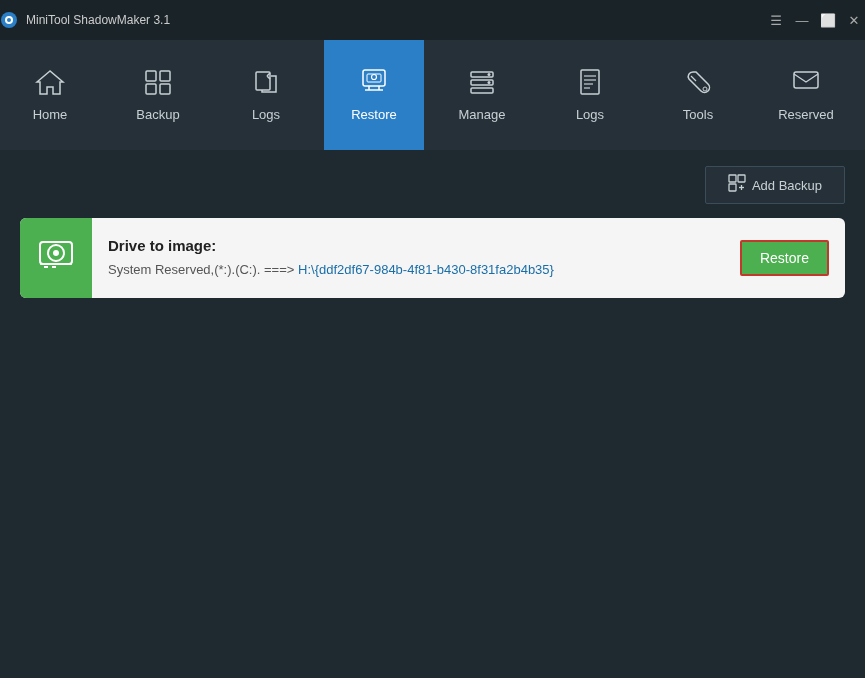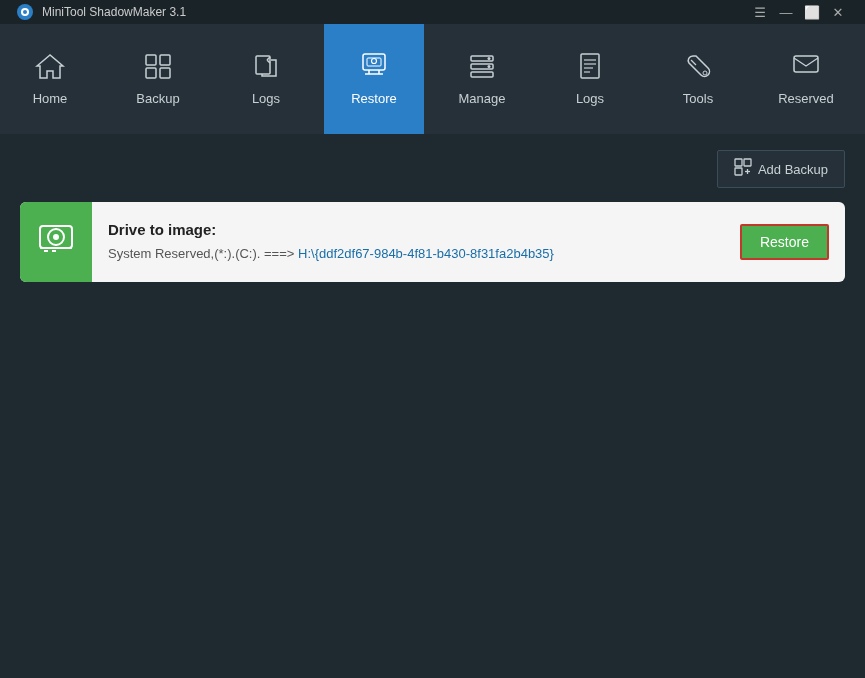--- a/index.html
+++ b/index.html
@@ -6,25 +6,25 @@
     body {
       width: 865px;
       height: 678px;
       background: #1e2a30;
       font-family: 'Segoe UI', Arial, sans-serif;
       overflow: hidden;
     }
 
     
     .title-bar {
-      height: 24px;
+      height: 40px;
       background: #1a2328;
       display: flex;
       align-items: center;
-      padding: 0 16px;
+      padding: 0 0;
       user-select: none;
     }
     .title-bar-logo {
       width: 18px;
       height: 18px;
       margin-right: 8px;
     }
     .title-bar-text {
       color: #ccc;
       font-size: 12px;
@@ -93,21 +93,21 @@
       justify-content: flex-end;
       margin-bottom: 14px;
     }
     .add-backup-btn {
       display: flex;
       align-items: center;
       gap: 6px;
       background: #253038;
       border: 1px solid #3a4d58;
       color: #c8d0d4;
-      padding: 7px 16px;
+      padding: 7px 22px;
       font-size: 13px;
       cursor: pointer;
       border-radius: 2px;
     }
     .add-backup-icon {
       font-size: 16px;
       color: #c8d0d4;
     }
 
     

